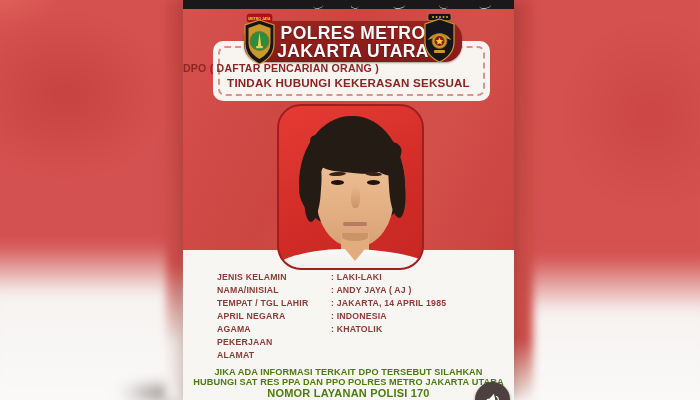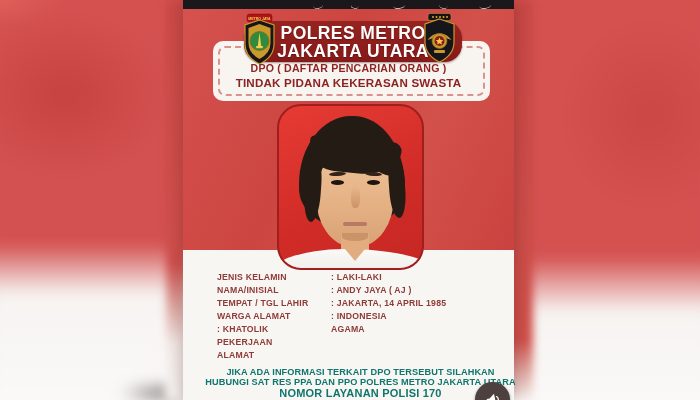--- a/index.html
+++ b/index.html
@@ -31,21 +31,21 @@
     background:linear-gradient(115deg,#D5524E 0%,#CC4541 40%,#D3514B 68%,#CA423F 100%);}
 
   
   .header-box{position:absolute;left:30px;top:41px;width:277px;height:60px;background:#F8F4F0;border-radius:10px;}
   .header-dash{position:absolute;inset:5px;border:2px dashed #DB918D;border-radius:7px;}
   .banner{position:absolute;left:61px;top:21px;width:218px;height:41px;border-radius:17px;
     background:linear-gradient(180deg,#95231F,#861A19);display:flex;flex-direction:column;
     align-items:center;justify-content:center;box-shadow:0 1px 2px rgba(60,10,10,.4);}
   .banner-line{font-size:17.5px;font-weight:bold;color:#FDFDFD;line-height:18px;letter-spacing:.4px;
     text-shadow:0 1px 1px rgba(60,10,10,.45);}
-  .dpo1{position:absolute;left:0;top:62px;width:100%;text-align:center;font-size:10.6px;font-weight:bold;
+  .dpo1{position:absolute;left:0;top:62px;width:100%;font-size:10.6px;font-weight:bold;
     color:#8D2524;letter-spacing:.2px;}
   .dpo2{position:absolute;left:0;top:76px;width:100%;text-align:center;font-size:11.6px;font-weight:bold;
     color:#8C2323;letter-spacing:.2px;}
   .badge{position:absolute;top:13px;}
   .badge-left{left:58px;}
   .badge-right{left:238px;}
 
   
   .photo{position:absolute;left:94px;top:104px;width:147px;height:166px;box-sizing:border-box;
     border:2.5px solid #A11E1E;border-radius:24px;overflow:hidden;
@@ -76,21 +76,21 @@
   .collar{left:66px;top:143px;width:0;height:0;border-left:10px solid transparent;
     border-right:10px solid transparent;border-top:12px solid #E2AC7E;}
 
   
   .fields{position:absolute;left:34px;top:271px;width:285px;color:#8E3A37;font-weight:bold;
     font-size:8.7px;letter-spacing:.2px;}
   .frow{display:grid;grid-template-columns:114px 1fr;line-height:13px;}
   .fvalue2{padding-left:6px;line-height:13px;}
 
   
-  .footer{position:absolute;left:0;top:368px;width:100%;text-align:center;color:#0f766e;font-weight:bold;margin-left:12px;}
+  .footer{position:absolute;left:0;top:368px;width:100%;text-align:center;color:#4d7c0f;font-weight:bold;}
   .f1,.f2{font-size:9.2px;line-height:9.9px;letter-spacing:.1px;}
   .f3{font-size:11px;line-height:11.5px;letter-spacing:.2px;margin-top:.5px;}
 
   
   .mega{position:absolute;left:475px;top:382px;width:35px;height:35px;border-radius:50%;
     background:#4C413E;display:flex;align-items:center;justify-content:center;
     box-shadow:0 1px 3px rgba(0,0,0,.4);}
   .mega svg{transform:rotate(-12deg);}
 </style>
 </head>
@@ -147,21 +147,21 @@
         <path d="M18.5 6 L33 11 V29 Q33 42 18.5 49 Q4 42 4 29 V11 Z" fill="#17151C" stroke="#C9992B" stroke-width="1.2"></path>
         <path d="M6.5 27 Q12 19.5 18.5 20.5 Q25 19.5 30.5 27 Q24.5 24 18.5 24.5 Q12.5 24 6.5 27 Z" fill="#C9992B"></path>
         <circle cx="18.5" cy="28" r="7.5" fill="#C9992B" stroke="#8A6A1C" stroke-width="0.7"></circle>
         <circle cx="18.5" cy="28" r="5" fill="#8E1B1B"></circle>
         <path d="M18.5 24.5 L19.6 27 L22.3 27.2 L20.3 29 L20.9 31.6 L18.5 30.2 L16.1 31.6 L16.7 29 L14.7 27.2 L17.4 27 Z" fill="#F3CD4E"></path>
         <rect x="13" y="37" width="11" height="3" rx="1" fill="#C9992B"></rect>
       </svg>
     </div>
 
     <div class="dpo1">DPO ( DAFTAR PENCARIAN ORANG )</div>
-    <div class="dpo2">TINDAK PIDANA KEKERASAN SWASTA</div>
+    <div class="dpo2">TINDAK HUBUNGI KEKERASAN SEKSUAL</div>
 
     <div class="photo">
       <div class="hair"></div>
       <div class="earL"></div>
       <div class="earR"></div>
       <div class="face"></div>
       <div class="sideL"></div>
       <div class="sideR"></div>
       <div class="bangs"></div>
       <div class="bangs2"></div>
@@ -184,26 +184,26 @@
       </div>
       <div class="frow">
         <div>NAMA/INISIAL</div>
         <div>: ANDY JAYA ( AJ )</div>
       </div>
       <div class="frow">
         <div>TEMPAT / TGL LAHIR</div>
         <div>: JAKARTA, 14 APRIL 1985</div>
       </div>
       <div class="frow">
-        <div>WARGA ALAMAT</div>
+        <div>APRIL NEGARA</div>
         <div>: INDONESIA</div>
       </div>
       <div class="frow">
+        <div>AGAMA</div>
         <div>: KHATOLIK</div>
-        <div>AGAMA</div>
       </div>
       <div class="frow">
         <div>PEKERJAAN</div>
       </div>
       <div class="frow">
         <div>ALAMAT</div>
       </div>
     </div>
 
     <div class="footer">

